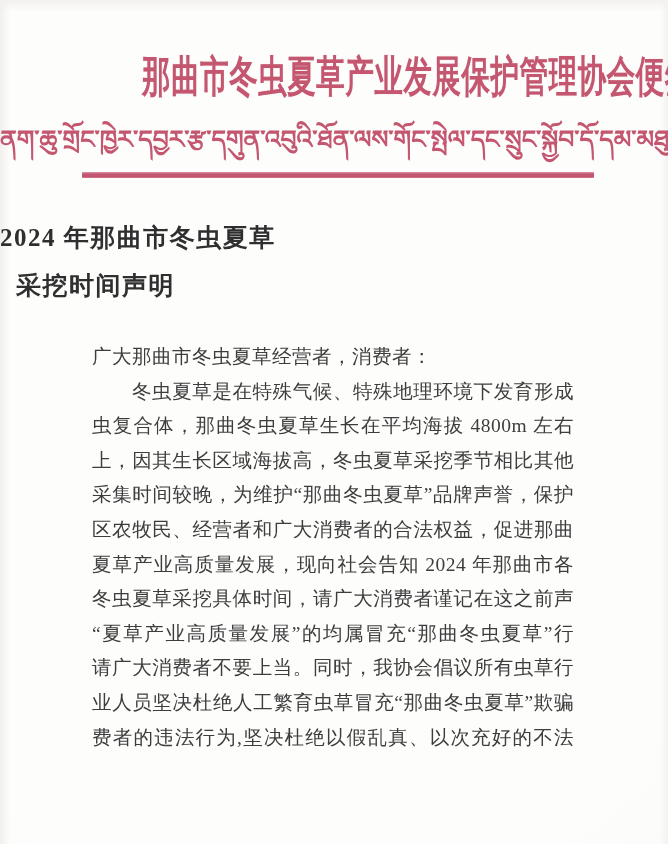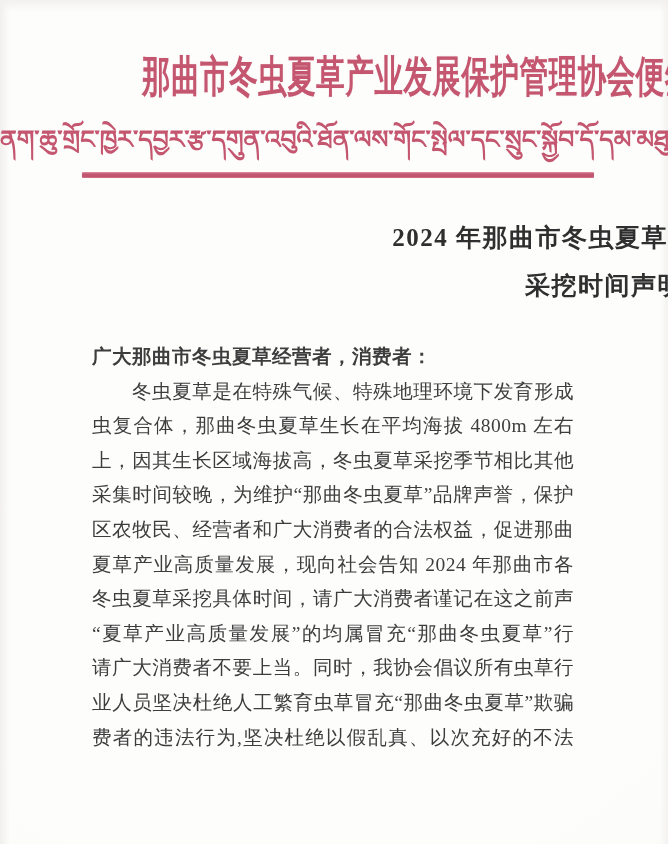--- a/index.html
+++ b/index.html
@@ -41,42 +41,41 @@
   }
   .lh-rule{
     position:absolute;top:172px;left:82px;
     width:512px;height:6px;
     background:linear-gradient(180deg,#dc93a6 0%,#c25570 35%,#c25570 75%,#d0798f 100%);
     border-radius:1px;
   }
   
   .t1,.t2{
     position:absolute;left:0;width:668px;
-    text-align:right;
+    text-align:left;
     font-size:25px;font-weight:700;color:#2f2f2f;
     letter-spacing:1.5px;
   }
   .t1{top:221px;}
   .t2{top:269px;margin-left:16px;}
   
   .doc-body{
     position:absolute;top:340px;left:92px;width:482px;
     font-size:19.5px;color:#3d3d3d;
   }
   .bl{
     height:34.6px;line-height:34.6px;
     overflow:hidden;
     text-align:justify;
     text-align-last:justify;
     letter-spacing:0.5px;
   }
   .salutation{
     text-align:left;
     text-align-last:left;
-    font-weight:bold;
   }
   .indent{
     padding-left:40px;
   }
 </style>
 </head>
 <body>
 
 <div class="page">
 

